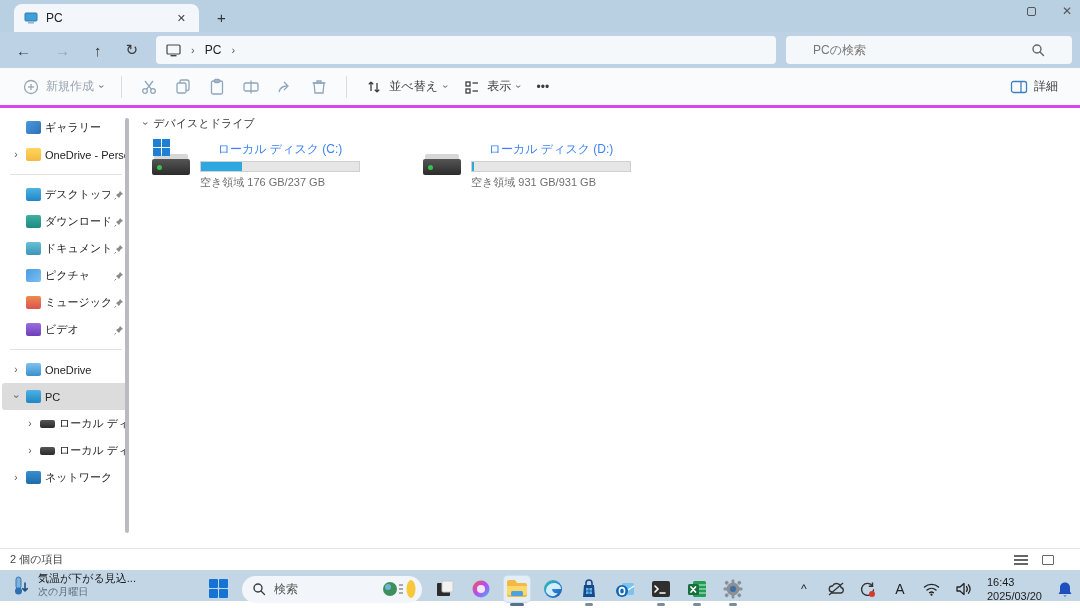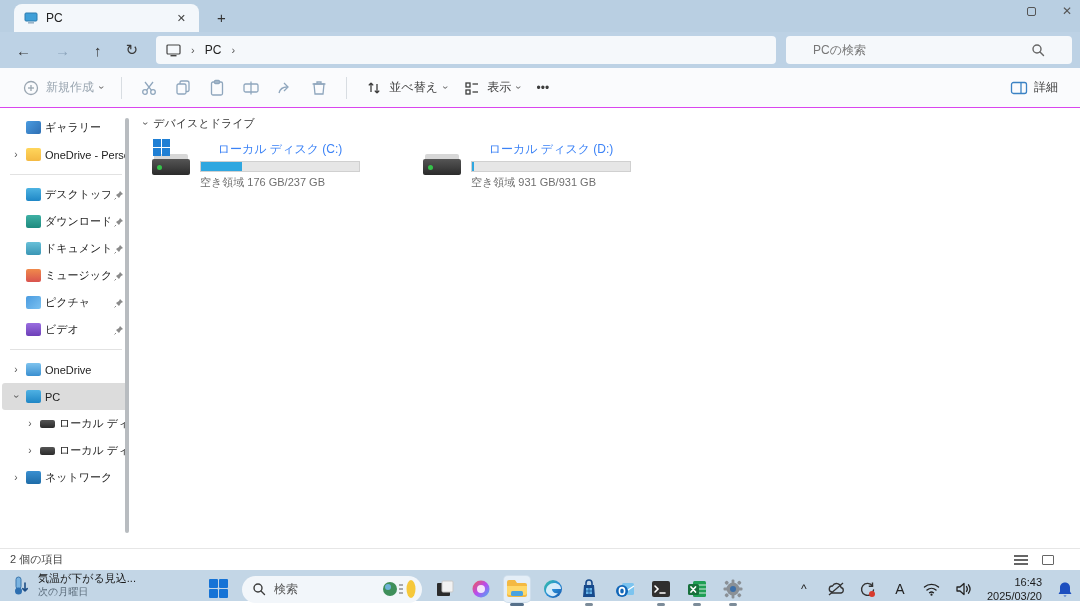--- a/index.html
+++ b/index.html
@@ -19,21 +19,21 @@
   .addressbar { position:absolute; left:0; top:32px; width:1080px; height:36px; background:#bdd2e5; display:flex; align-items:center; }
   .navbtns { display:flex; align-items:center; gap:24px; margin-left:16px; color:#333; }
   .navbtns .nb { font-size:15px; color:#3a3a3a; }
   .navbtns .nb.dim { color:#8ba4bb; }
   .crumb-pill { margin-left:18px; width:620px; height:28px; background:#f5f8fb; border-radius:4px; display:flex; align-items:center; padding:0 10px; gap:10px; font-size:12px; color:#222; }
   .chev { font-size:11px; color:#555; }
   .search-pill { margin-left:10px; flex:1; margin-right:8px; height:28px; background:#f5f8fb; border-radius:4px; display:flex; align-items:center; padding:0 27px; }
   .search-pill input { border:none; outline:none; background:transparent; flex:1; font-size:12px; color:#333; }
   .search-pill input::placeholder { color:#777; }
 
-  .toolbar { position:absolute; left:0; top:68px; width:1080px; height:40px; background:#fafbfd; border-bottom:1px solid #d946ef; display:flex; align-items:center; padding:0 14px; }
+  .toolbar { position:absolute; left:0; top:68px; width:1080px; height:40px; background:#fafbfd; border-bottom:3px solid #d946ef; display:flex; align-items:center; padding:0 14px; }
   .tbtn { display:flex; align-items:center; gap:6px; font-size:12px; color:#3d3d3d; padding:6px 8px; border-radius:4px; }
   .tbtn.disabled { color:#9aa6b1; }
   .tdiv { width:1px; height:22px; background:#d8dde2; margin:0 10px; }
   .ticon { width:18px; height:18px; display:flex; align-items:center; justify-content:center; }
   .ticon svg { stroke:#8fa6bd; fill:none; stroke-width:1.3; }
   .ticon.dark svg { stroke:#3d3d3d; }
   .tspacer { flex:1; }
   .tbtn .chevdown { display:inline-block; transform:rotate(90deg); font-size:10px; color:#666; }
 
   
@@ -83,21 +83,21 @@
   .tbicon { width:26px; height:26px; border-radius:4px; display:flex; align-items:center; justify-content:center; position:relative; }
   .tbicon.active { background:#e4eef7; box-shadow:0 0 0 1px #cfdeec; }
   .runline { position:absolute; bottom:-4px; left:50%; transform:translateX(-50%); width:8px; height:3px; border-radius:2px; background:#7d8c99; }
   .tbicon.active .runline { width:14px; background:#5a7documentElement0; background:#56708a; }
   .startlogo { width:20px; height:20px; display:grid; grid-template-columns:9px 9px; grid-template-rows:9px 9px; gap:1px; }
   .startlogo div { background:#1573d6; border-radius:1px; }
   .tsearch { width:180px; height:27px; background:#f2f6fa; border-radius:14px; display:flex; align-items:center; gap:8px; padding:0 6px 0 10px; font-size:12px; color:#555; }
   .tsearch .tsr { margin-left:auto; display:flex; align-items:center; }
   .tray { position:absolute; right:6px; top:0; height:38px; display:flex; align-items:center; gap:14px; }
   .tray .trayicon { display:flex; align-items:center; justify-content:center; width:18px; }
-  .clock { text-align:right; font-size:11px; color:#1b1b1b; line-height:1.3; }
+  .clock { text-align:left; font-size:11px; color:#1b1b1b; line-height:1.3; }
   svg.line { stroke:#3d3d3d; fill:none; stroke-width:1.4; stroke-linecap:round; stroke-linejoin:round; }
 </style>
 </head>
 <body>
 
 <div class="screen">
 
   <div class="titlebar">
     <div class="tab">
       <svg width="14" height="12" viewBox="0 0 14 12">
@@ -274,31 +274,31 @@
         <span class="schev"></span>
         <span class="sicon" style="background:linear-gradient(#68c0d8,#3a96b5)"></span>
         <span class="slabel">ドキュメント</span>
         <svg class="pin" width="10" height="10" viewBox="0 0 10 10">
             <path d="M6 1l3 3-2 1-2 3-3-3 3-2z" fill="#8a8a8a"></path>
             <line x1="2" y1="8" x2="0.5" y2="9.5" stroke="#8a8a8a"></line>
           </svg>
       </div>
       <div class="srow">
         <span class="schev"></span>
-        <span class="sicon" style="background:linear-gradient(#f08a4b,#d9534f)"></span>
-        <span class="slabel">ミュージック</span>
+        <span class="sicon" style="background:linear-gradient(135deg,#4a9be0,#7bc1f0)"></span>
+        <span class="slabel">ピクチャ</span>
         <svg class="pin" width="10" height="10" viewBox="0 0 10 10">
             <path d="M6 1l3 3-2 1-2 3-3-3 3-2z" fill="#8a8a8a"></path>
             <line x1="2" y1="8" x2="0.5" y2="9.5" stroke="#8a8a8a"></line>
           </svg>
       </div>
       <div class="srow">
         <span class="schev"></span>
-        <span class="sicon" style="background:linear-gradient(135deg,#4a9be0,#7bc1f0)"></span>
-        <span class="slabel">ピクチャ</span>
+        <span class="sicon" style="background:linear-gradient(#f08a4b,#d9534f)"></span>
+        <span class="slabel">ミュージック</span>
         <svg class="pin" width="10" height="10" viewBox="0 0 10 10">
             <path d="M6 1l3 3-2 1-2 3-3-3 3-2z" fill="#8a8a8a"></path>
             <line x1="2" y1="8" x2="0.5" y2="9.5" stroke="#8a8a8a"></line>
           </svg>
       </div>
       <div class="srow">
         <span class="schev"></span>
         <span class="sicon" style="background:linear-gradient(#9a6ee0,#6d3fb8)"></span>
         <span class="slabel">ビデオ</span>
         <svg class="pin" width="10" height="10" viewBox="0 0 10 10">

